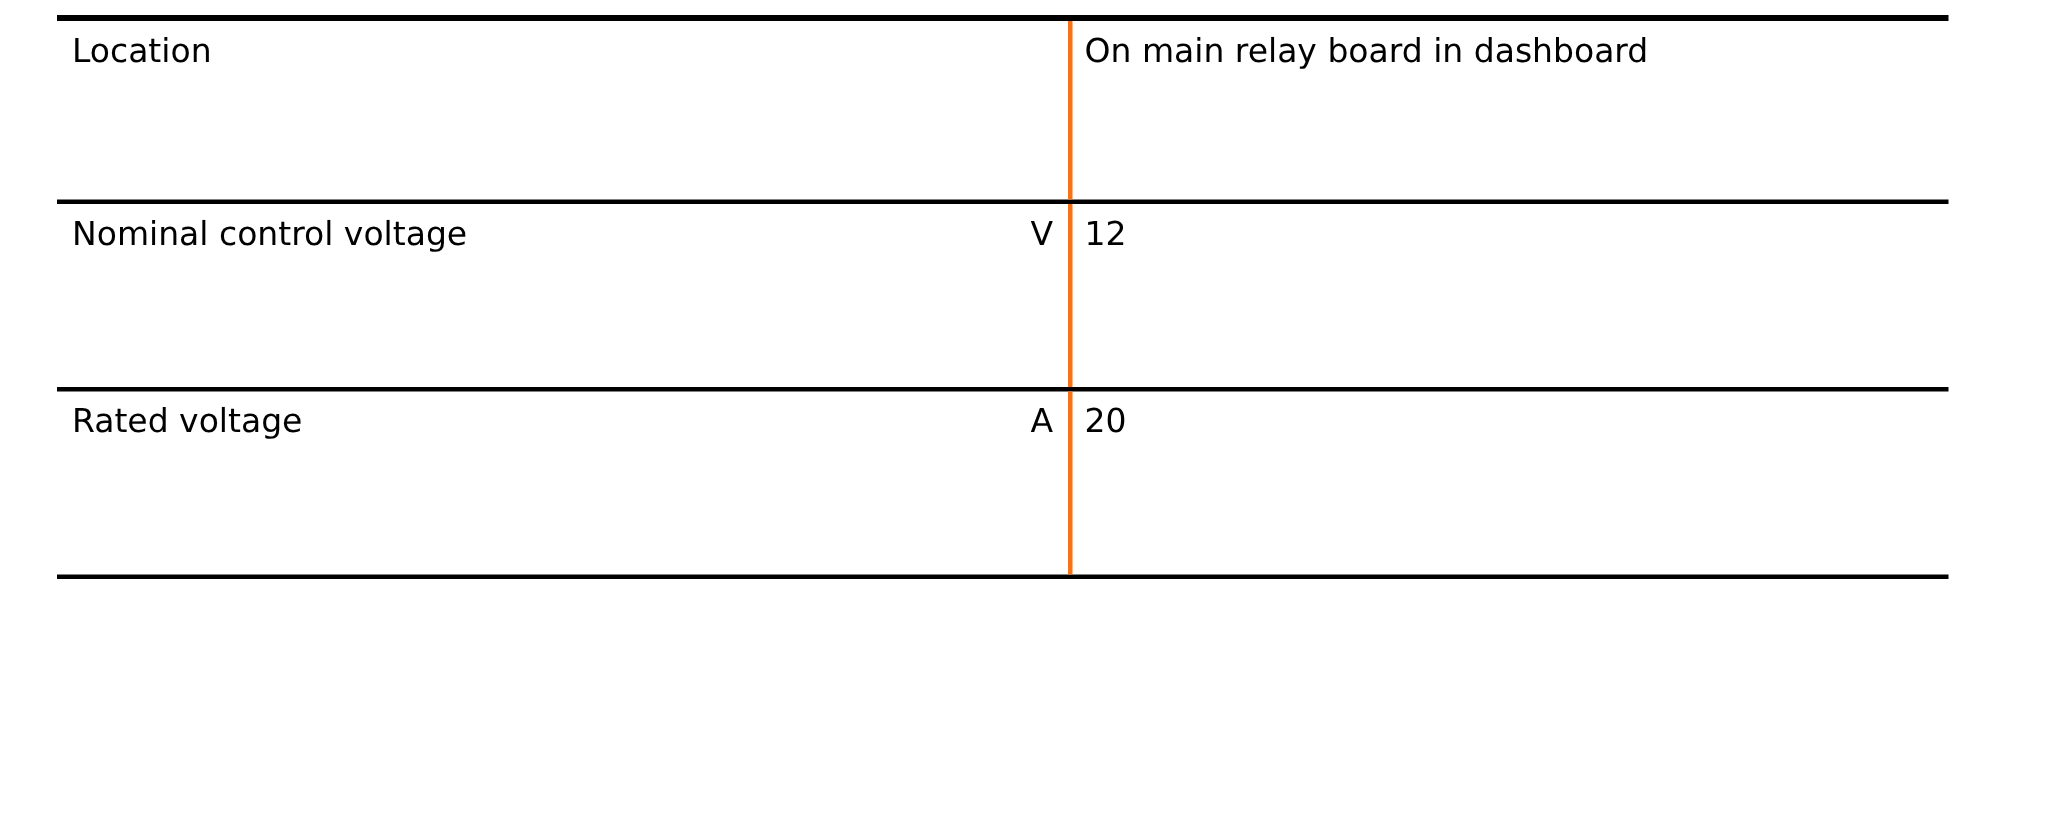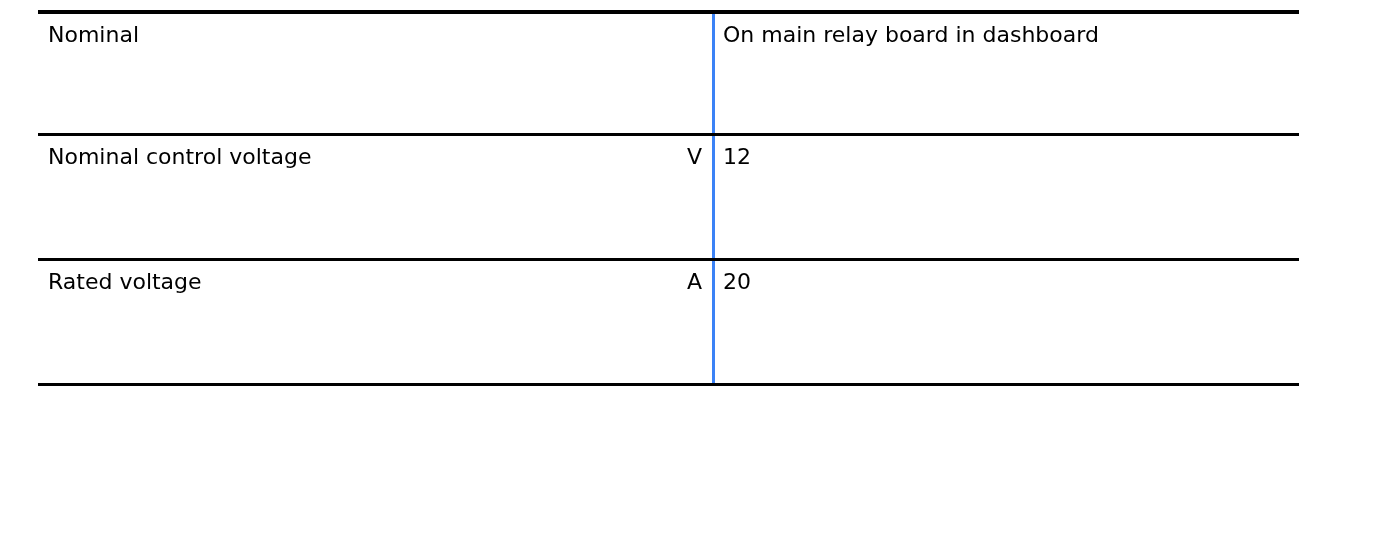--- a/index.html
+++ b/index.html
@@ -42,35 +42,35 @@
   }
   .cell.left {
     width: 674px;
     display: flex;
     justify-content: space-between;
     align-items: flex-start;
     padding: 8px 10px 0 10px;
   }
   .cell.right {
     flex: 1;
-    border-left: 3px solid #3b82f6;
+    border-left: 3px solid #f97316;
     padding: 8px 10px 0 8px;
   }
   .param { white-space: pre; }
   .unit  { white-space: pre; text-align: right; }
   .value { white-space: pre; }
 </style>
 </head>
 <body>
 
 <div class="spec-table">
 
   <div class="row first">
     <div class="cell left">
-      <span class="param">Nominal</span>
+      <span class="param">Location</span>
       <span class="unit"></span>
     </div>
     <div class="cell right">
       <span class="value">On main relay board in dashboard</span>
     </div>
   </div>
 
 
   <div class="row">
     <div class="cell left">

